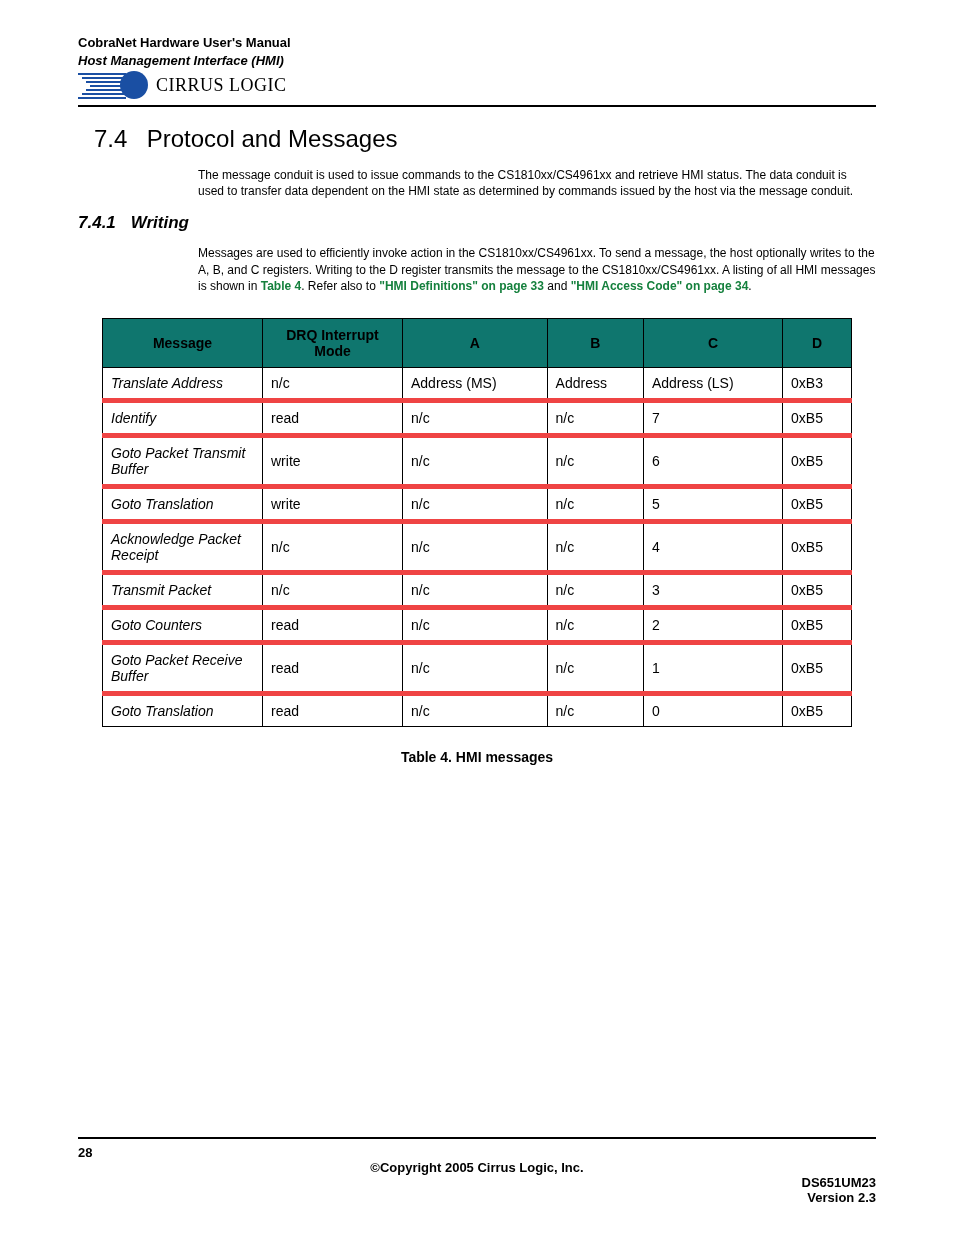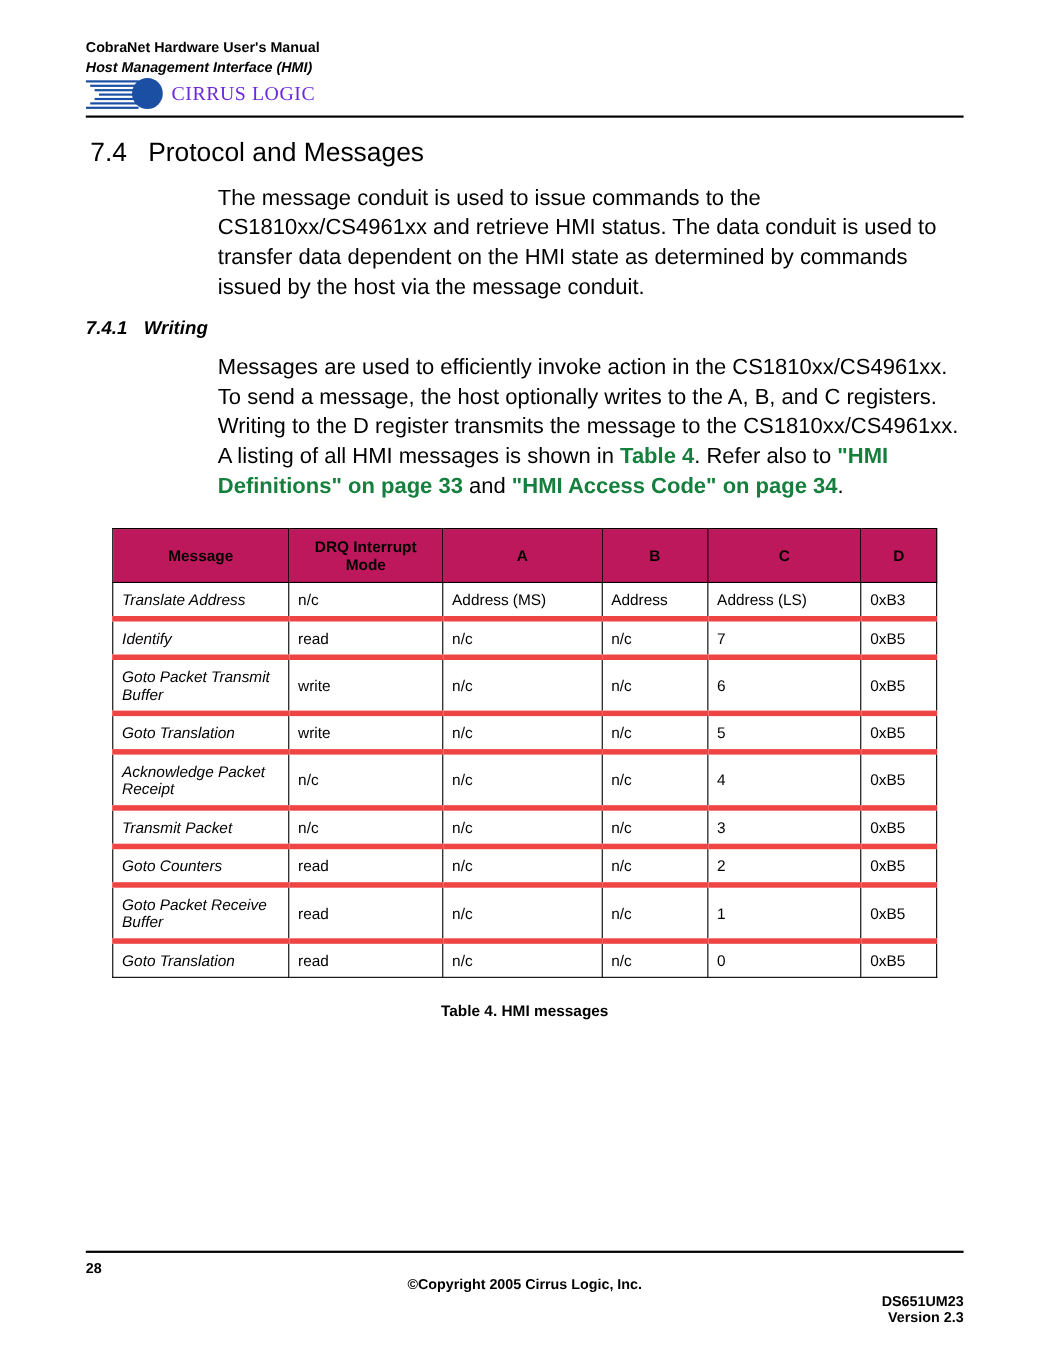--- a/index.html
+++ b/index.html
@@ -26,50 +26,50 @@
     line-height: 1.35;
   }
   .header-text .ht1 { font-weight: bold; }
   .header-text .ht2 { font-weight: bold; font-style: italic; }
   .logo { display: flex; align-items: center; gap: 6px; }
   .logo-mark { width: 72px; height: 32px; }
   .logo-text {
     font-family: "Times New Roman", serif;
     font-size: 18px;
     letter-spacing: 0.5px;
-    color: #6d28d9;
+    color: #000000;
   }
   .sec-num { display: inline-block; width: 46px; }
   h2.section {
     font-size: 24px;
     font-weight: 400;
-    margin: 6px 0 14px 4px;
+    margin: 6px 0 14px 16px;
   }
   .body-block { margin-left: 120px; }
   p.body {
-    font-size: 20px;
+    font-size: 12px;
     line-height: 1.35;
     margin-bottom: 14px;
   }
   h3.subsection {
     font-size: 17px;
     font-style: italic;
     font-weight: bold;
     margin: 10px 0 12px 0;
   }
   .sub-num { display: inline-block; width: 48px; }
   .xref { color: #15803d; font-weight: bold; }
   .table-wrap { margin: 24px 24px 0 24px; }
   table.hmi {
     border-collapse: collapse;
     width: 100%;
     font-size: 14px;
   }
   table.hmi th {
-    background: #be185d;
+    background: #0f766e;
     border: 1px solid #000;
     padding: 8px 6px;
     font-family: Arial, Helvetica, sans-serif;
     font-weight: bold;
     text-align: center;
     vertical-align: middle;
   }
   table.hmi th:first-child { width: 160px; }
   table.hmi th:nth-child(2) { width: 140px; }
   table.hmi td {

